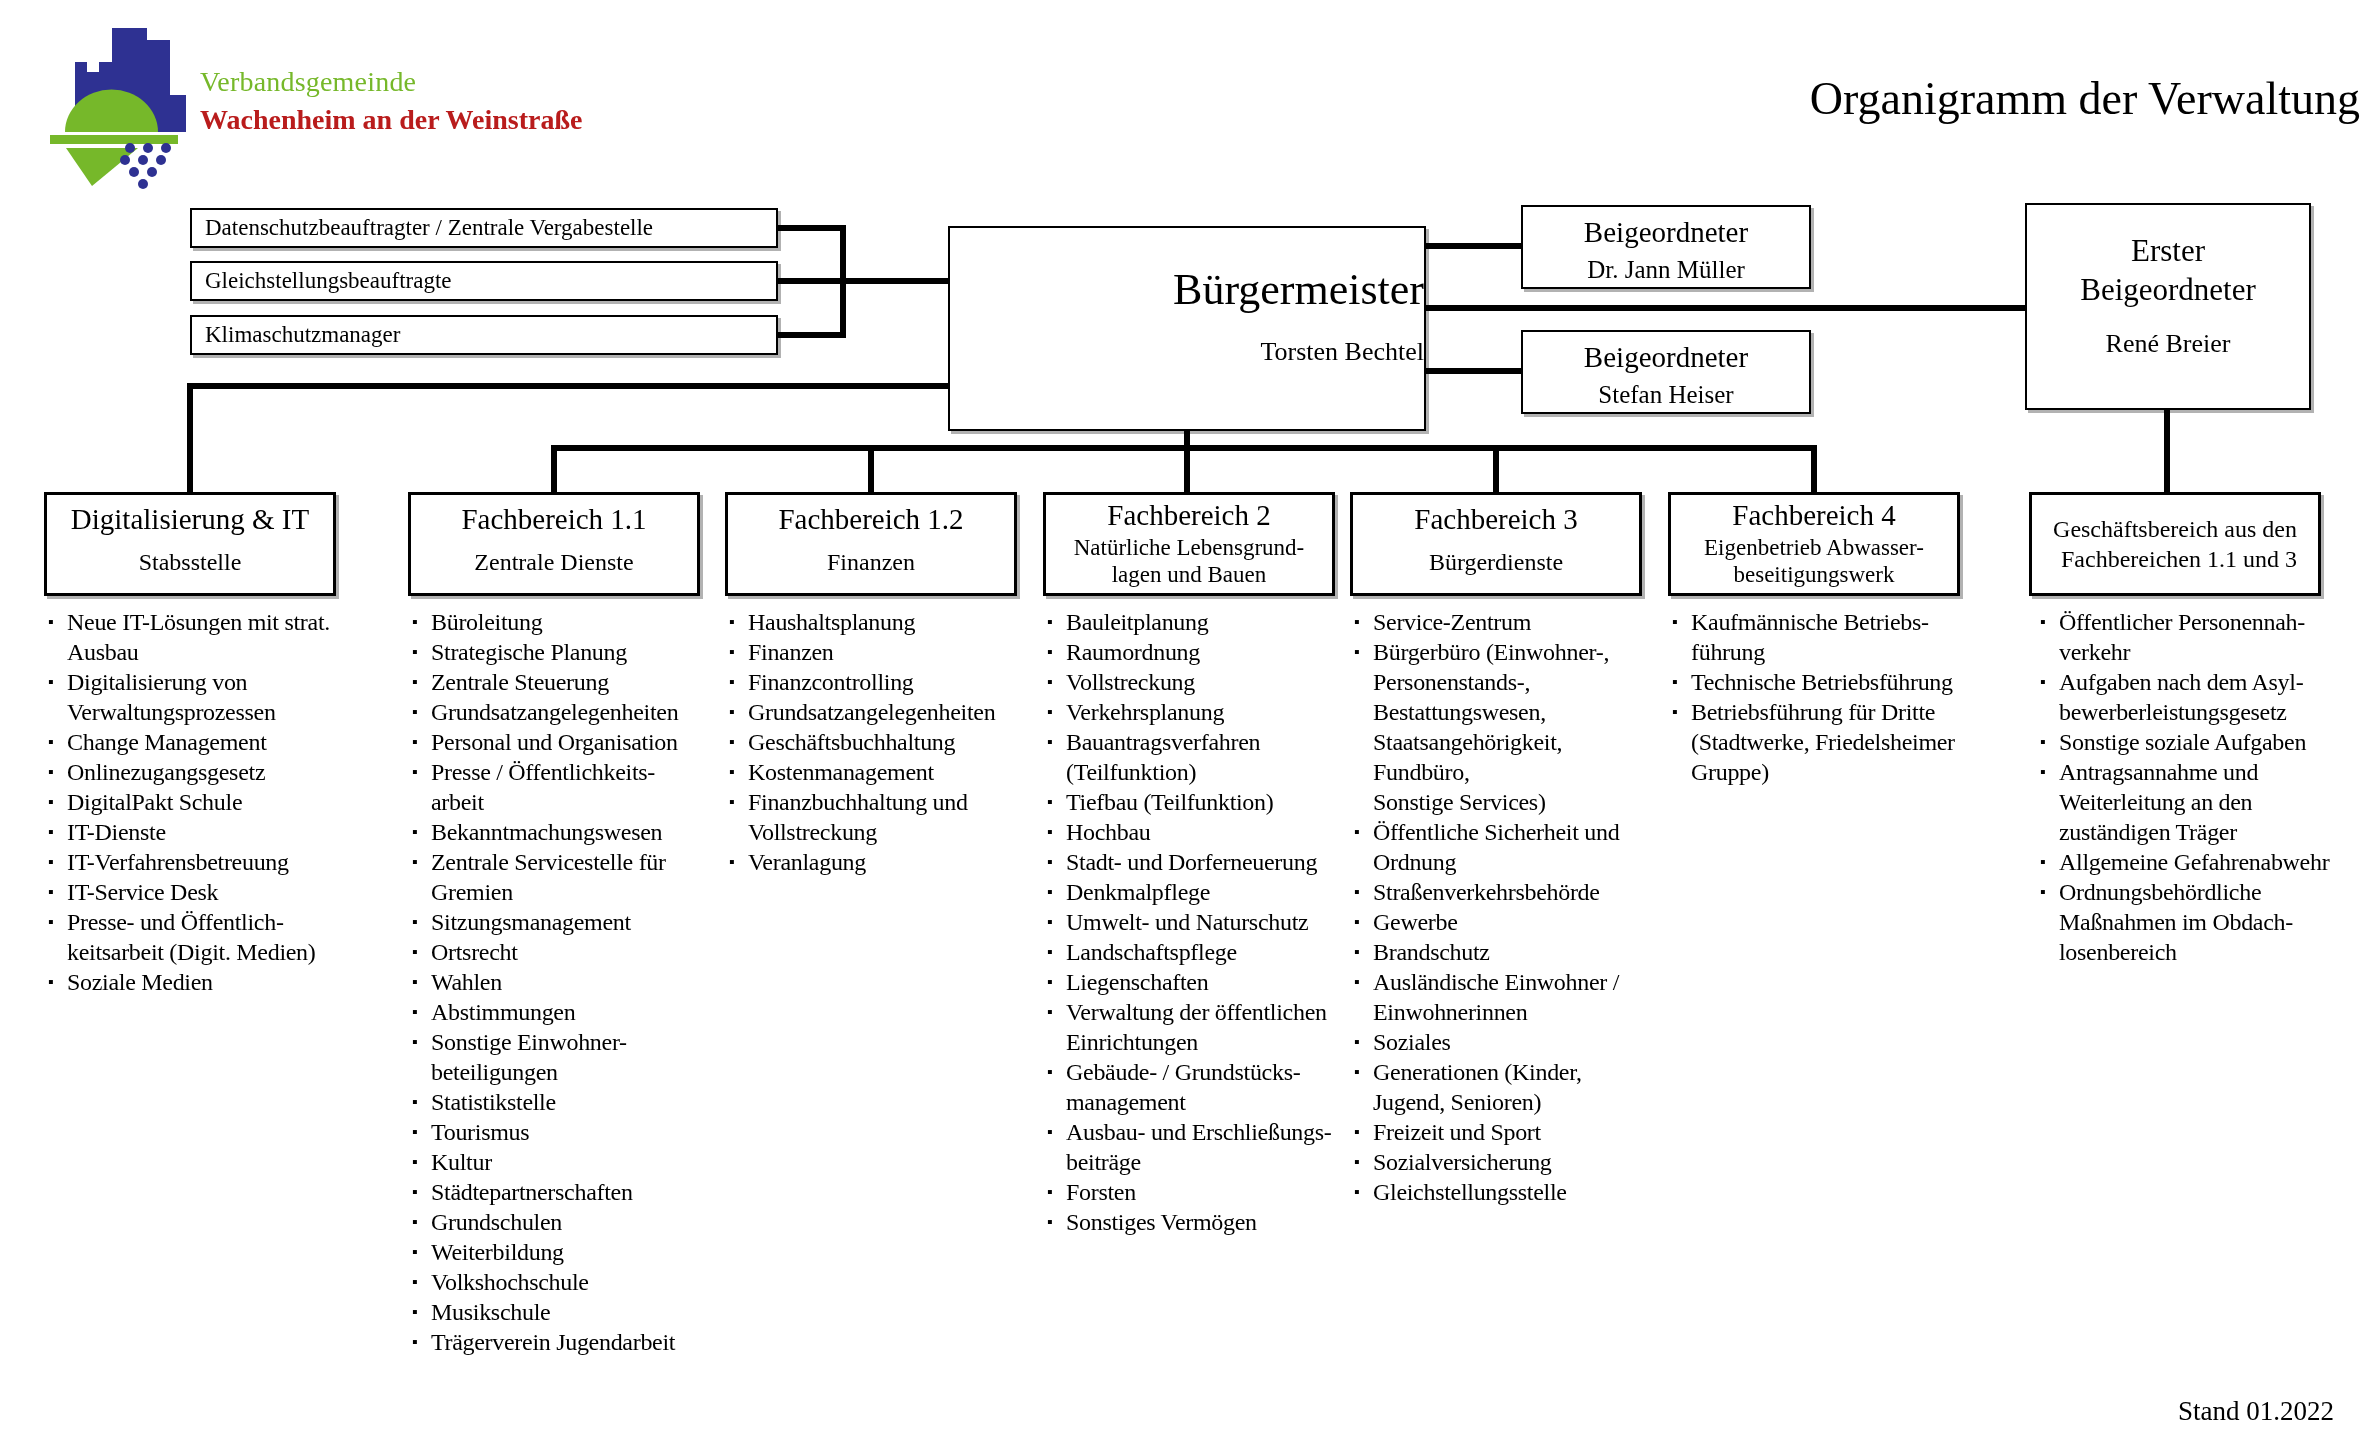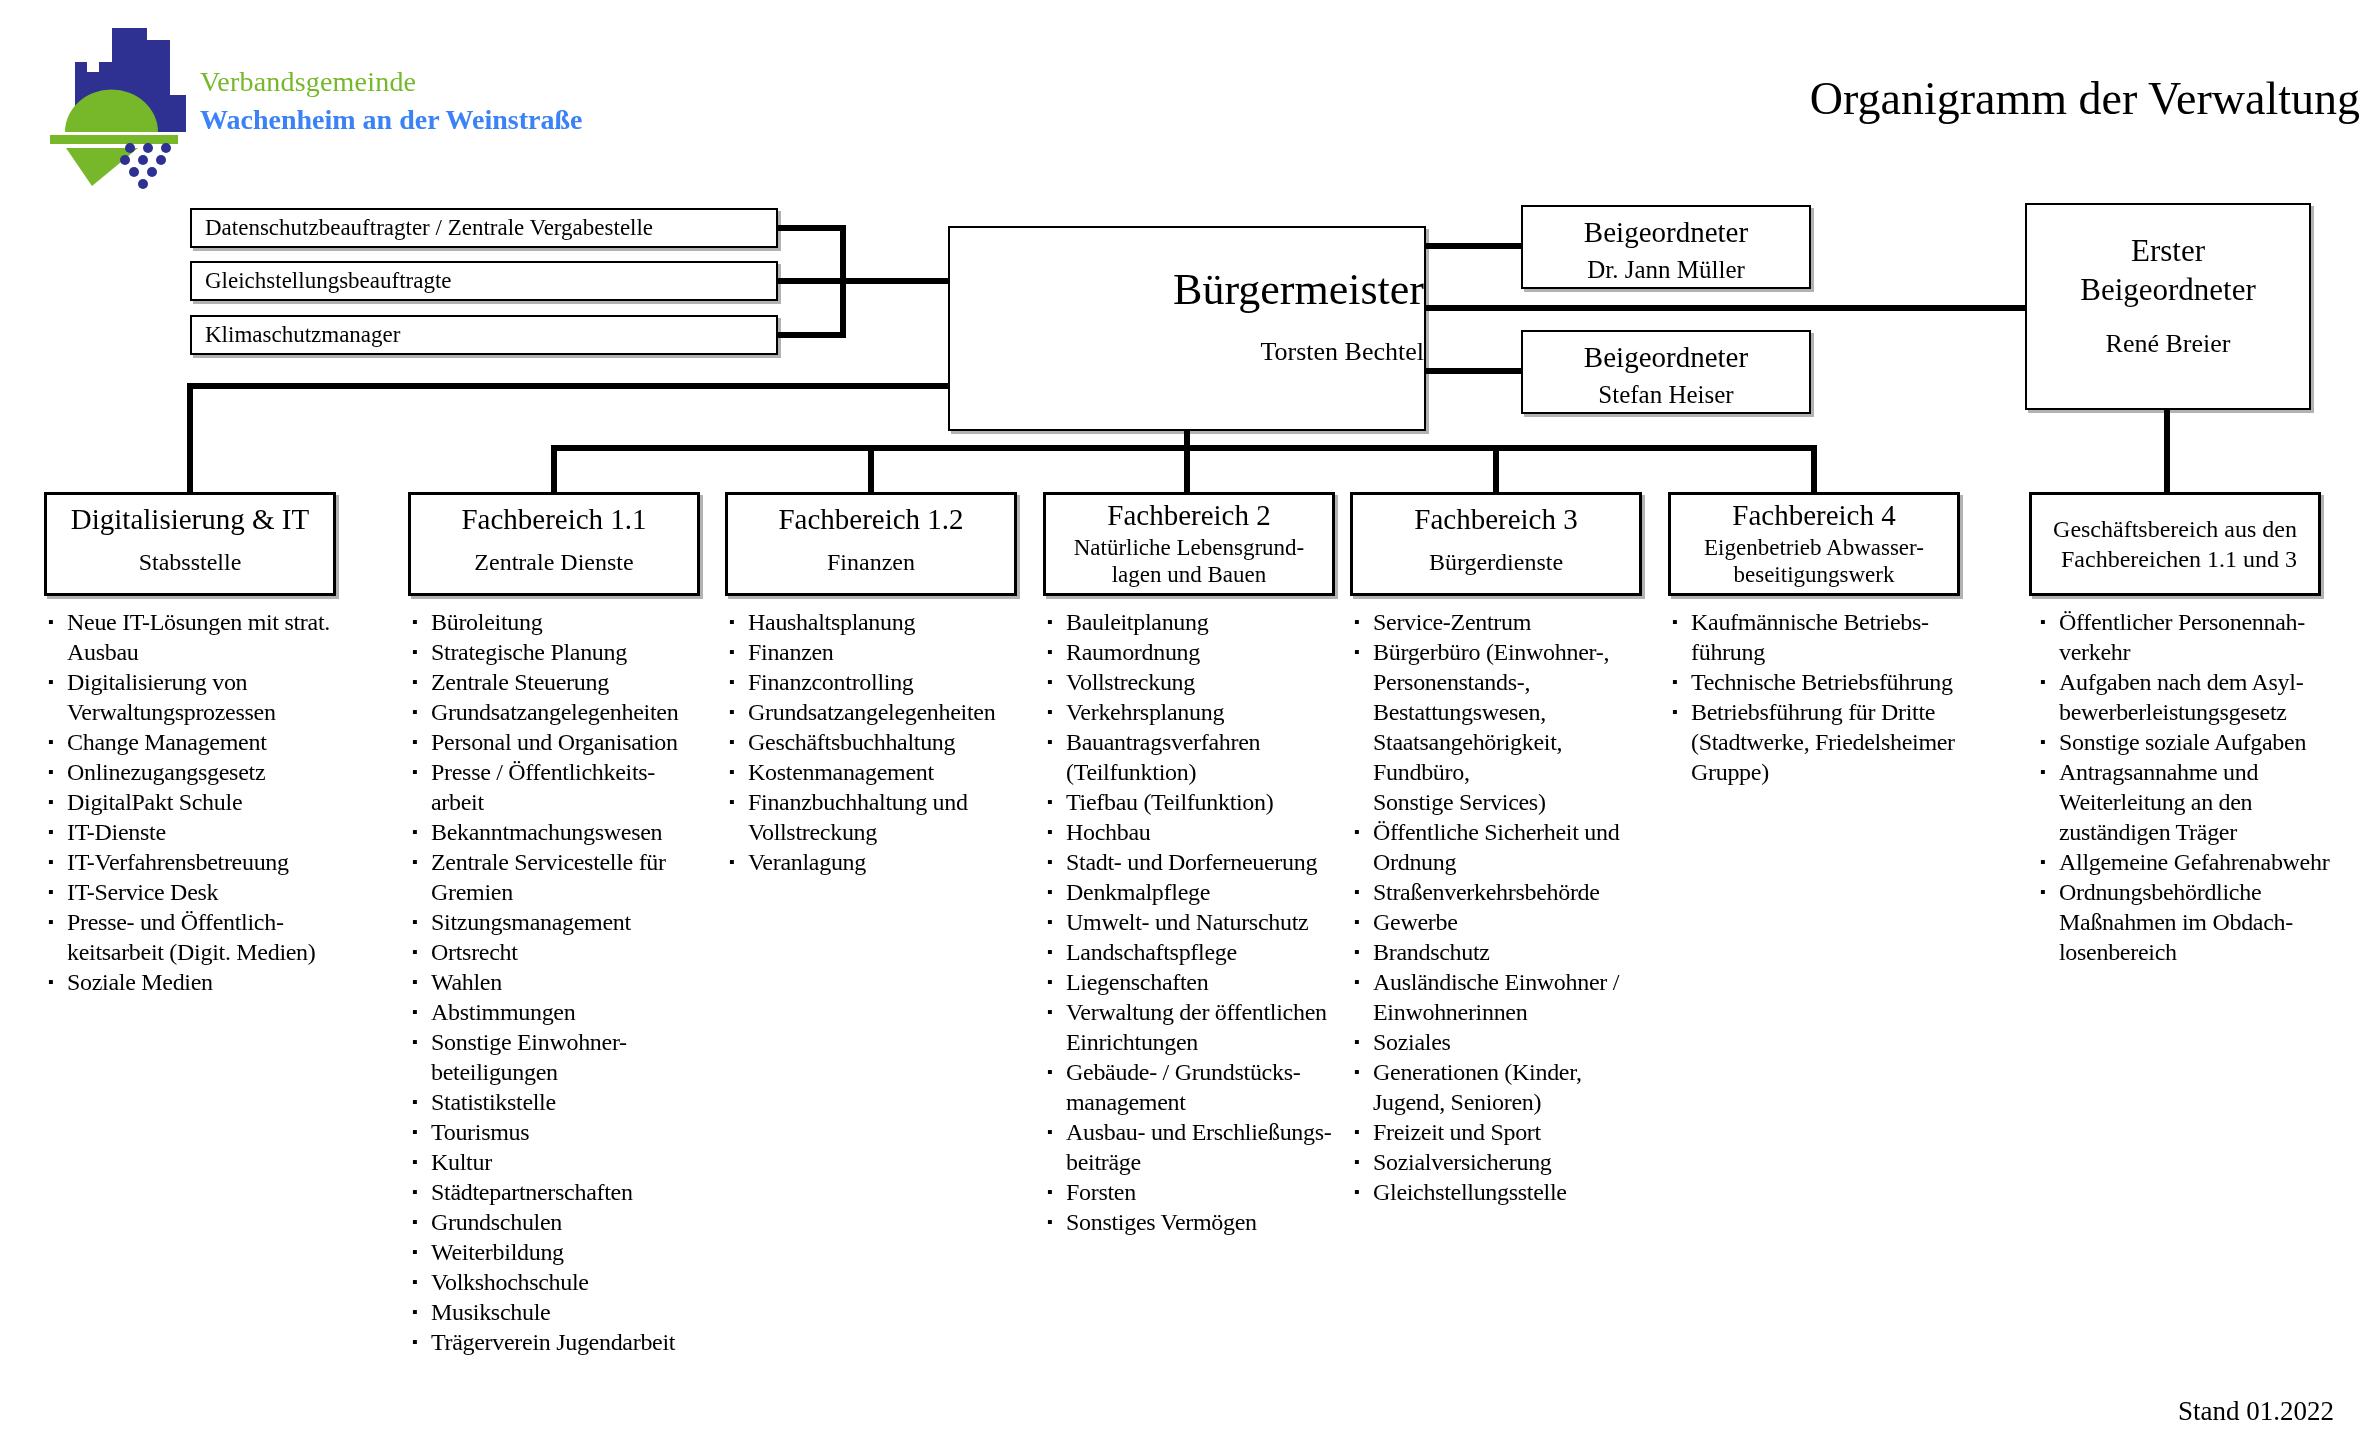--- a/index.html
+++ b/index.html
@@ -2,21 +2,21 @@
 <html><head>
 <meta charset="utf-8">
 <style>
   html,body{margin:0;padding:0;background:#fff;}
   .canvas{position:relative;width:2360px;height:1443px;background:#fff;overflow:hidden;
           font-family:Liberation Serif, serif;color:#000;}
   
   .logo{position:absolute;left:50px;top:20px;width:150px;height:170px;}
   .logo-text{position:absolute;left:200px;top:66px;}
   .logo-line1{font-size:28px;color:#76b82a;letter-spacing:0.2px;}
-  .logo-line2{font-size:28px;font-weight:bold;color:#3b82f6;margin-top:6px;}
+  .logo-line2{font-size:28px;font-weight:bold;color:#b91c1c;margin-top:6px;}
   .main-title{position:absolute;left:12px;right:0;top:72px;text-align:right;font-size:46px;color:#000;}
   .stand{position:absolute;right:26px;bottom:16px;font-size:27px;}
   
   .wires{position:absolute;left:0;top:0;width:2360px;height:1443px;}
   .wires line,.wires polyline{stroke:#000;stroke-width:6;fill:none;}
   
   .box{position:absolute;background:#fff;border:2px solid #000;box-sizing:border-box;
        box-shadow:3px 3px 0 rgba(0,0,0,0.30);}
   
   .staff{left:190px;width:588px;height:40px;display:flex;align-items:center;

